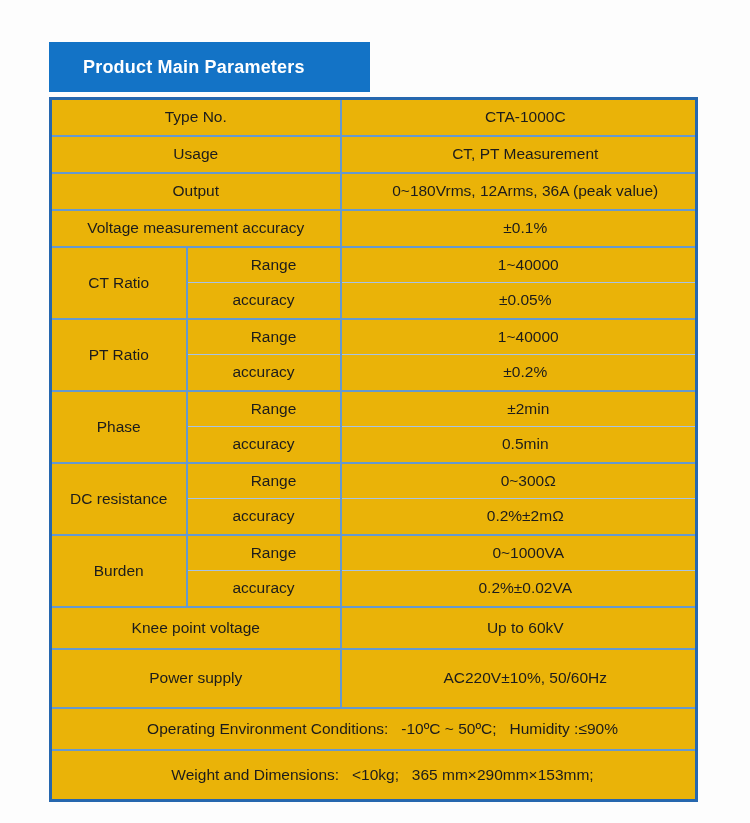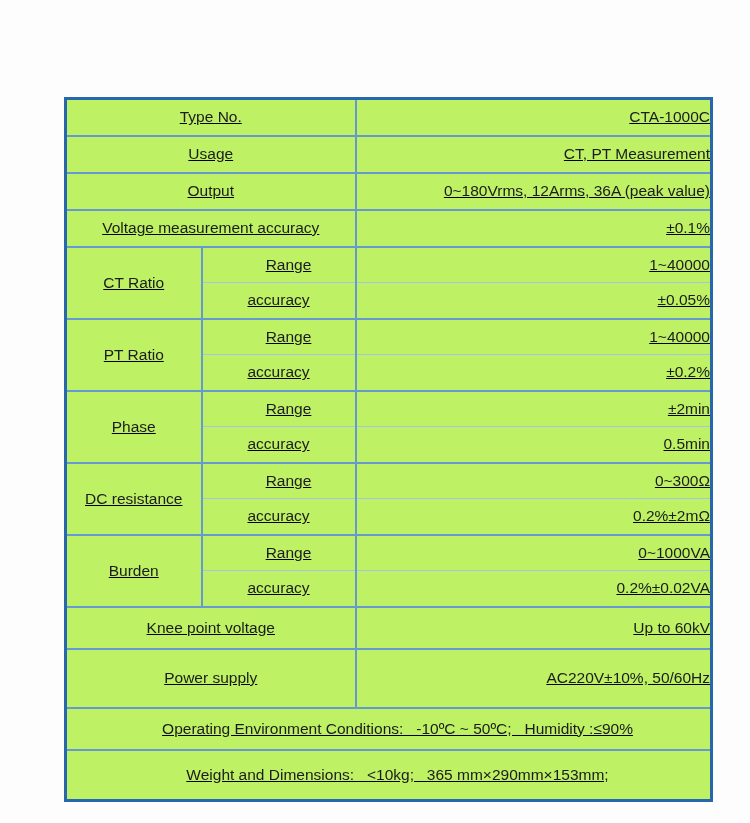--- a/index.html
+++ b/index.html
@@ -30,58 +30,60 @@
   }
   .banner span {
     color: #ffffff;
     font-size: 18px;
     font-weight: bold;
     letter-spacing: 0.2px;
   }
   
   table.spec {
     position: absolute;
-    left: 64px;
+    left: 49px;
     top: 97px;
     width: 646px;
     border-collapse: collapse;
     table-layout: fixed;
-    background: #bef264;
+    background: #eab308;
     border: 3px solid #2667ae;
-    text-decoration: underline;
   }
   col.c1 { width: 136px; }
   col.c2 { width: 154px; }
   col.c3 { width: 356px; }
   td {
     border: 2px solid #6699cf;
     color: #1c1c1c;
     font-size: 15.5px;
     vertical-align: middle;
     padding: 0;
     overflow: hidden;
   }
   tr { height: 37px; }
   tr.h36 { height: 36px; }
   tr.h42 { height: 42px; }
   tr.h45 { height: 59px; }
   tr.h51 { height: 51px; margin-top: 12px; }
   td.label  { text-align: center; }
   td.sub    { text-align: center; }
-  td.value  { text-align: right; padding-left: 14px; white-space: pre-wrap; }
+  td.value  { text-align: center; padding-left: 14px; white-space: pre-wrap; }
   td.full   { text-align: center; padding-left: 18px; white-space: pre-wrap; }
   
   td.minor-below { border-bottom: 1px solid #a6c3e6; padding-left: 20px; }
   td.minor-above { border-top: 1px solid #a6c3e6; }
 </style>
 </head>
 <body>
 
 <div class="page">
 
+  <div class="banner">
+    <span>Product Main Parameters</span>
+  </div>
 
   <table class="spec">
     <colgroup>
         <col class="c1">
         <col class="c2">
         <col class="c3">
       </colgroup>
     <tbody>
 
       <tr>

